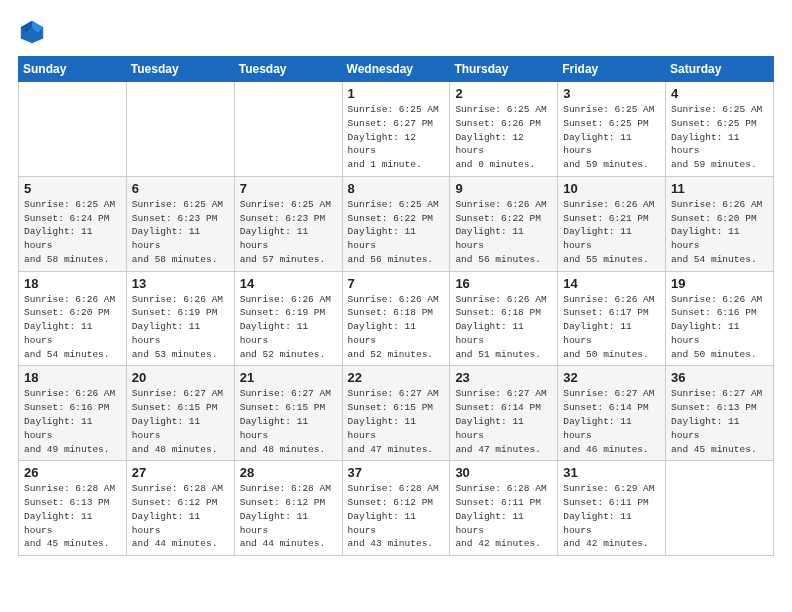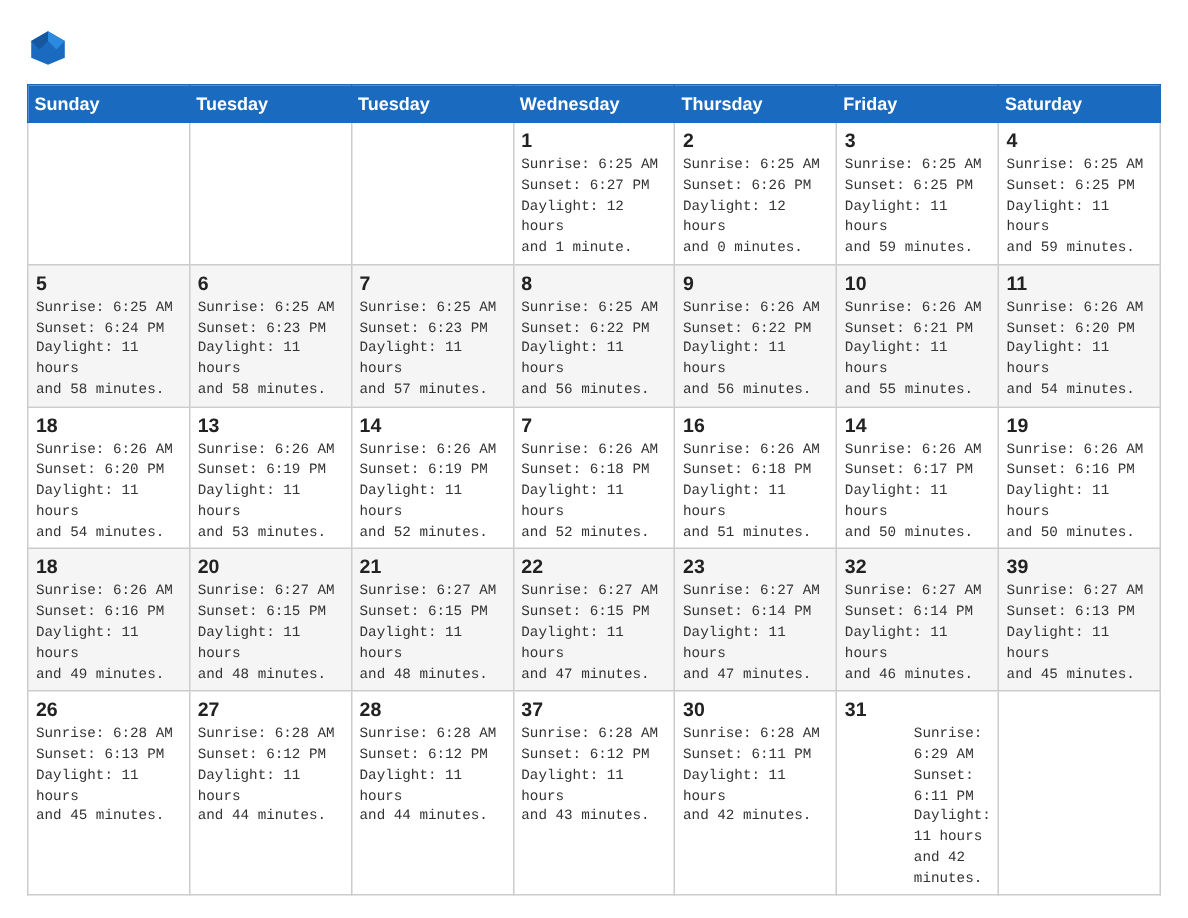--- a/index.html
+++ b/index.html
@@ -302,21 +302,21 @@
 and 47 minutes.</div>
           </td>
           <td>
             <span class="day-number">32</span>
             <div class="day-info" style="white-space: pre-line;">Sunrise: 6:27 AM
 Sunset: 6:14 PM
 Daylight: 11 hours
 and 46 minutes.</div>
           </td>
           <td>
-            <span class="day-number">39</span>
+            <span class="day-number">36</span>
             <div class="day-info" style="white-space: pre-line;">Sunrise: 6:27 AM
 Sunset: 6:13 PM
 Daylight: 11 hours
 and 45 minutes.</div>
           </td>
         </tr>
         <tr>
           <td>
             <span class="day-number">26</span>
             <div class="day-info" style="white-space: pre-line;">Sunrise: 6:28 AM
@@ -347,21 +347,21 @@
           </td>
           <td>
             <span class="day-number">30</span>
             <div class="day-info" style="white-space: pre-line;">Sunrise: 6:28 AM
 Sunset: 6:11 PM
 Daylight: 11 hours
 and 42 minutes.</div>
           </td>
           <td>
             <span class="day-number">31</span>
-            <div class="day-info" style="white-space: pre-line; margin-left: 46px;">Sunrise: 6:29 AM
+            <div class="day-info" style="white-space: pre-line;">Sunrise: 6:29 AM
 Sunset: 6:11 PM
 Daylight: 11 hours
 and 42 minutes.</div>
           </td>
           <td class="empty-cell"></td>
         </tr>
       </tbody>
   </table>
 </div>
 

